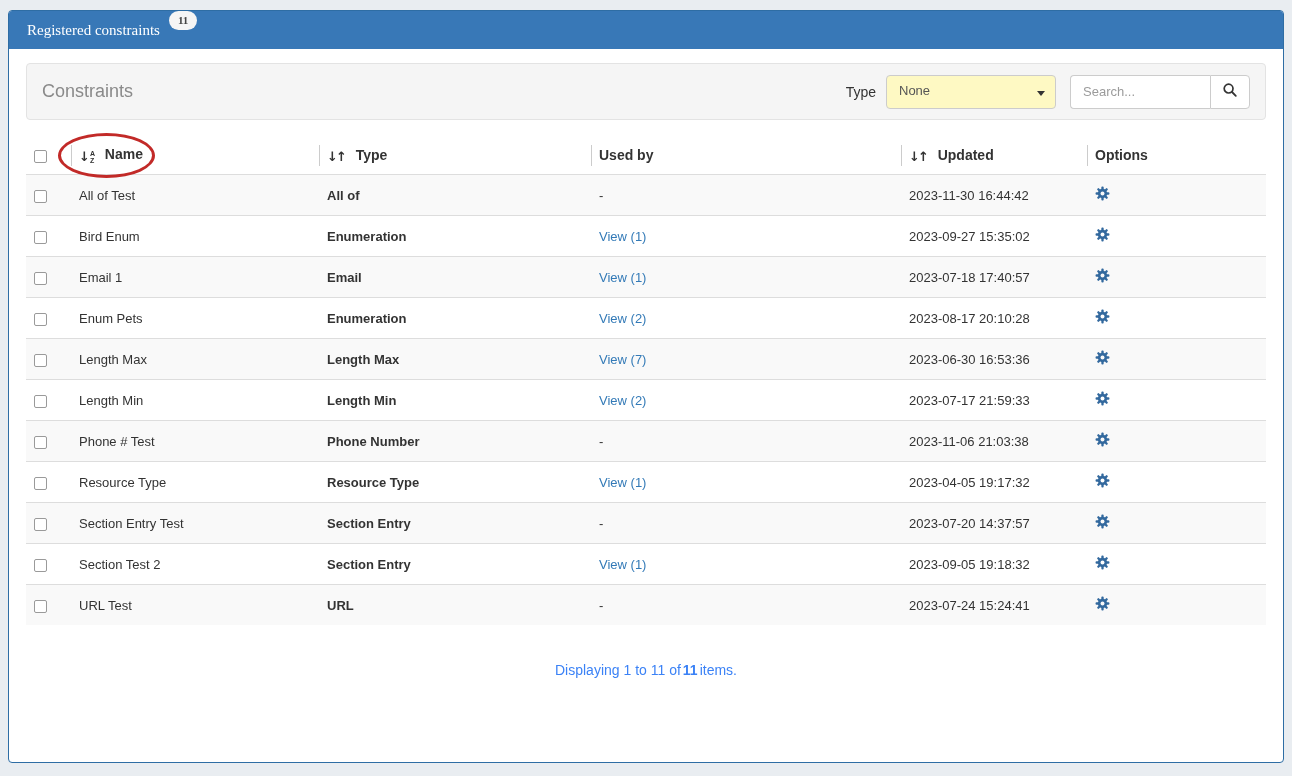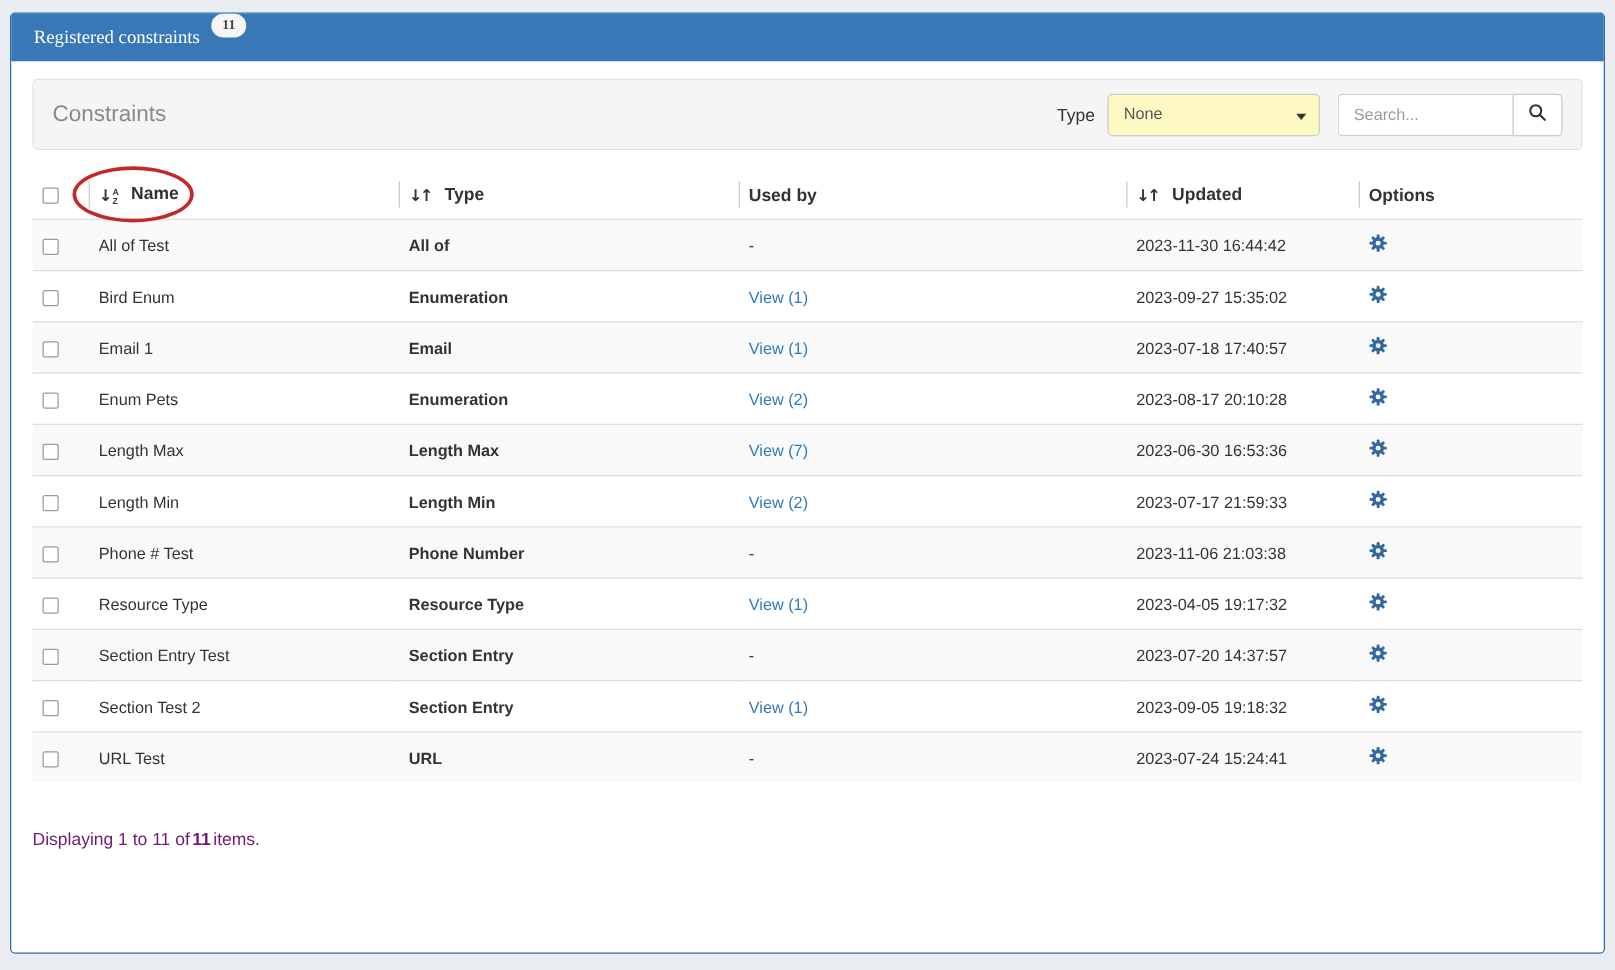--- a/index.html
+++ b/index.html
@@ -85,21 +85,21 @@
     letter-spacing:-2px;margin-right:7px;vertical-align:-1px;display:inline-block}
   .sort-alpha{display:inline-flex;align-items:center;margin-right:6px;vertical-align:-2px}
   .sa-arrow{font-family:"DejaVu Sans",sans-serif;font-weight:bold;font-size:13px}
   .sa-letters{display:inline-flex;flex-direction:column;font-size:7px;font-weight:bold;
     line-height:1;margin-left:0px}
   
   .gear-btn{background:none;border:none;cursor:pointer;padding:0;line-height:0}
   .gear-hole{fill:#fff}
   tbody tr:nth-child(odd) .gear-hole{fill:var(--stripe)}
   
-  .summary{text-align:left;font-size:14px;color:#701a75;margin-top:37px}
+  .summary{text-align:center;font-size:14px;color:#3b82f6;margin-top:37px}
   .summary b{margin:0 2px}
   .pager-wrap{text-align:center;margin-top:29px}
   .pager{display:inline-flex;list-style:none}
   .pager li a{
     display:block;min-width:37px;padding:7px 13px;font-size:14px;color:#777;
     background:#fff;border:1px solid #ddd;text-decoration:none;cursor:pointer;
     margin-left:-1px;text-align:center;
   }
   .pager li:first-child a{border-radius:4px 0 0 4px;margin-left:0}
   .pager li:last-child a{border-radius:0 4px 4px 0}

